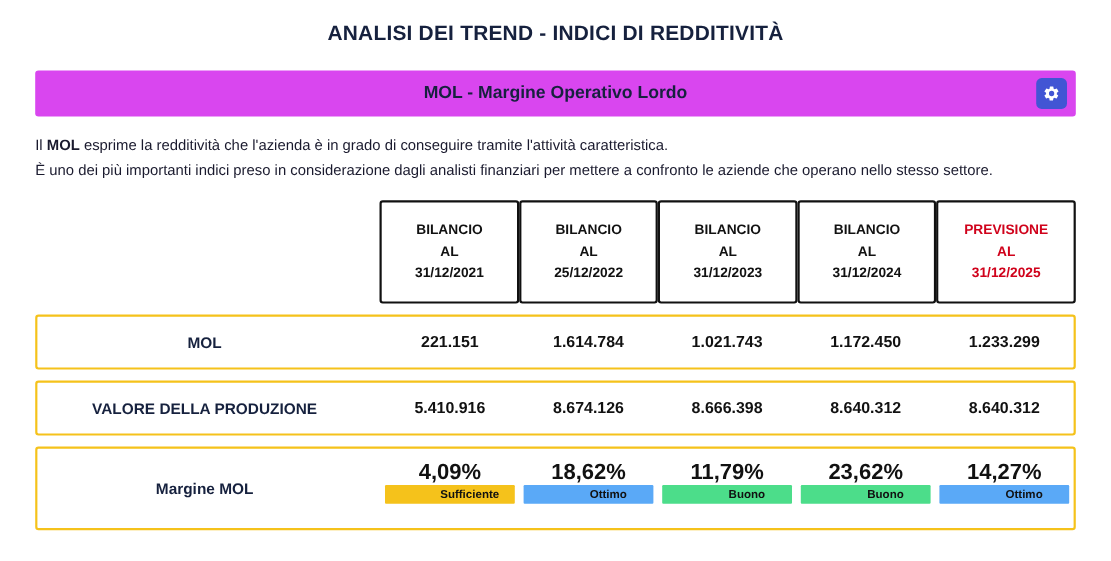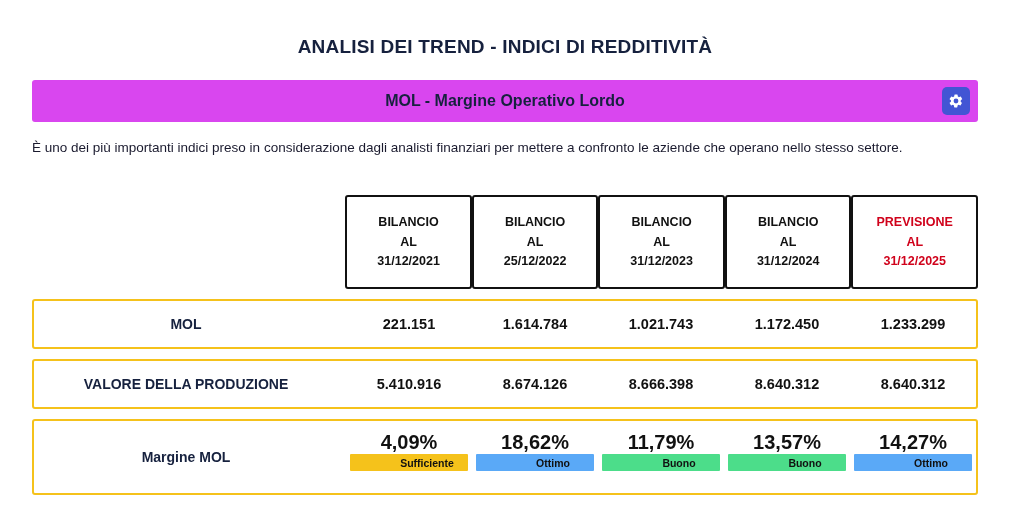--- a/index.html
+++ b/index.html
@@ -14,21 +14,21 @@
     position: relative;
     width: 1010px; height: 510px;
     overflow: hidden;
   }
   .page-title {
     text-align: center;
     font-size: 19px;
     font-weight: bold;
     color: #16213e;
     letter-spacing: 0.2px;
-    padding-top: 36px;
+    padding-top: 20px;
   }
   .banner {
     position: relative;
     margin: 22px 32px 0 32px;
     height: 42px;
     background: #d946ef;
     border-radius: 3px;
     display: flex;
     align-items: center;
     justify-content: center;
@@ -87,21 +87,20 @@
     display: flex;
     flex-direction: column;
     align-items: center;
     justify-content: center;
     font-size: 12.5px;
     font-weight: bold;
     line-height: 1.55;
     background: #fff;
     text-align: center;
     color: #111;
-    margin-top: 20px;
   }
   .hdr-box.forecast { color: #d0021b; }
   .hdr-spacer { height: 94px; }
 
   .gap-row td { height: 10px; }
 
   
   .data-row-box {
     border: 2px solid #f5c21b;
     border-radius: 3px;
@@ -173,20 +172,23 @@
     <div class="gear-button">
       <span>
         <svg width="16" height="16" viewBox="0 0 24 24" fill="#ffffff" aria-hidden="true">
           <path d="M19.14 12.94a7.07 7.07 0 0 0 .05-.94 7.07 7.07 0 0 0-.06-.94l2.03-1.58a.48.48 0 0 0 .12-.61l-1.92-3.32a.48.48 0 0 0-.59-.21l-2.39.96a7.02 7.02 0 0 0-1.62-.94l-.36-2.54a.47.47 0 0 0-.47-.4h-3.84a.47.47 0 0 0-.47.4l-.36 2.54c-.59.24-1.13.56-1.62.94l-2.39-.96a.48.48 0 0 0-.59.21L2.35 8.87a.48.48 0 0 0 .12.61l2.03 1.58a7.2 7.2 0 0 0 0 1.88l-2.03 1.58a.48.48 0 0 0-.12.61l1.92 3.32c.12.21.37.29.59.21l2.39-.96c.5.38 1.03.7 1.62.94l.36 2.54c.04.23.24.4.47.4h3.84c.23 0 .43-.17.47-.4l.36-2.54c.59-.24 1.12-.56 1.62-.94l2.39.96c.22.08.47 0 .59-.21l1.92-3.32a.48.48 0 0 0-.12-.61l-2.03-1.58zM12 15.6A3.6 3.6 0 1 1 12 8.4a3.6 3.6 0 0 1 0 7.2z"></path>
         </svg>
       </span>
     </div>
   </div>
 
   <div class="description">
+    <div>
+      <span>Il </span><b>MOL</b><span> esprime la redditività che l'azienda è in grado di conseguire tramite l'attività caratteristica.</span>
+    </div>
     <div>È uno dei più importanti indici preso in considerazione dagli analisti finanziari per mettere a confronto le aziende che operano nello stesso settore.</div>
   </div>
 
   <div class="table-wrap">
     <table class="main">
       <colgroup>
         <col class="col-label">
         <col class="col-val">
           <col class="col-val">
           <col class="col-val">
@@ -288,21 +290,21 @@
               </div>
               <div class="rv-stack">
                 <div class="pct">18,62%</div>
                 <div class="badge" style="background:#5aa9f7">Ottimo</div>
               </div>
               <div class="rv-stack">
                 <div class="pct">11,79%</div>
                 <div class="badge" style="background:#4cdd8a">Buono</div>
               </div>
               <div class="rv-stack">
-                <div class="pct">13,57%</div>
+                <div class="pct">23,62%</div>
                 <div class="badge" style="background:#4cdd8a">Buono</div>
               </div>
               <div class="rv-stack">
                 <div class="pct">14,27%</div>
                 <div class="badge" style="background:#5aa9f7">Ottimo</div>
               </div>
             </div>
           </div>
         </td>
       </tr>

